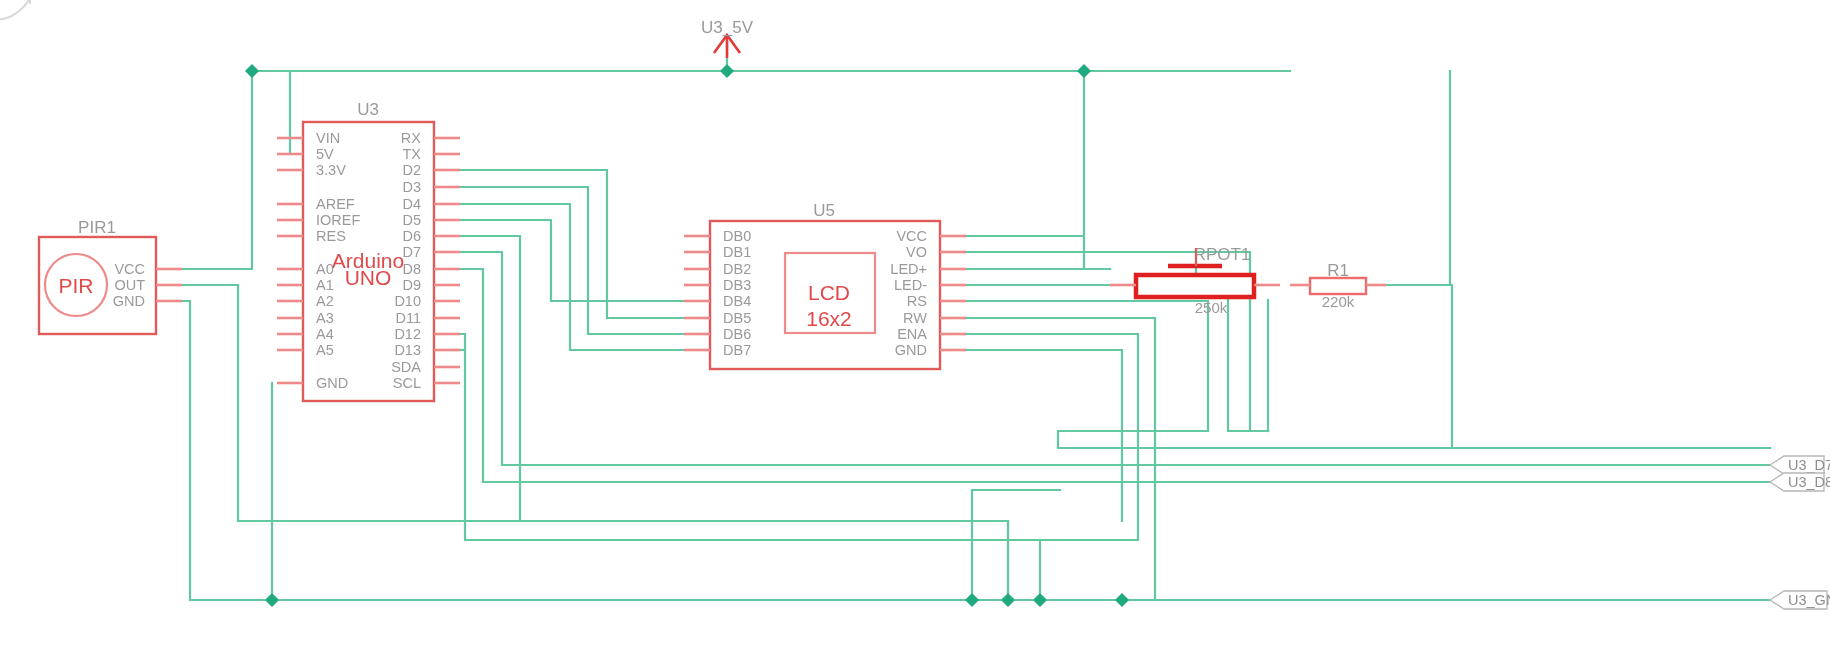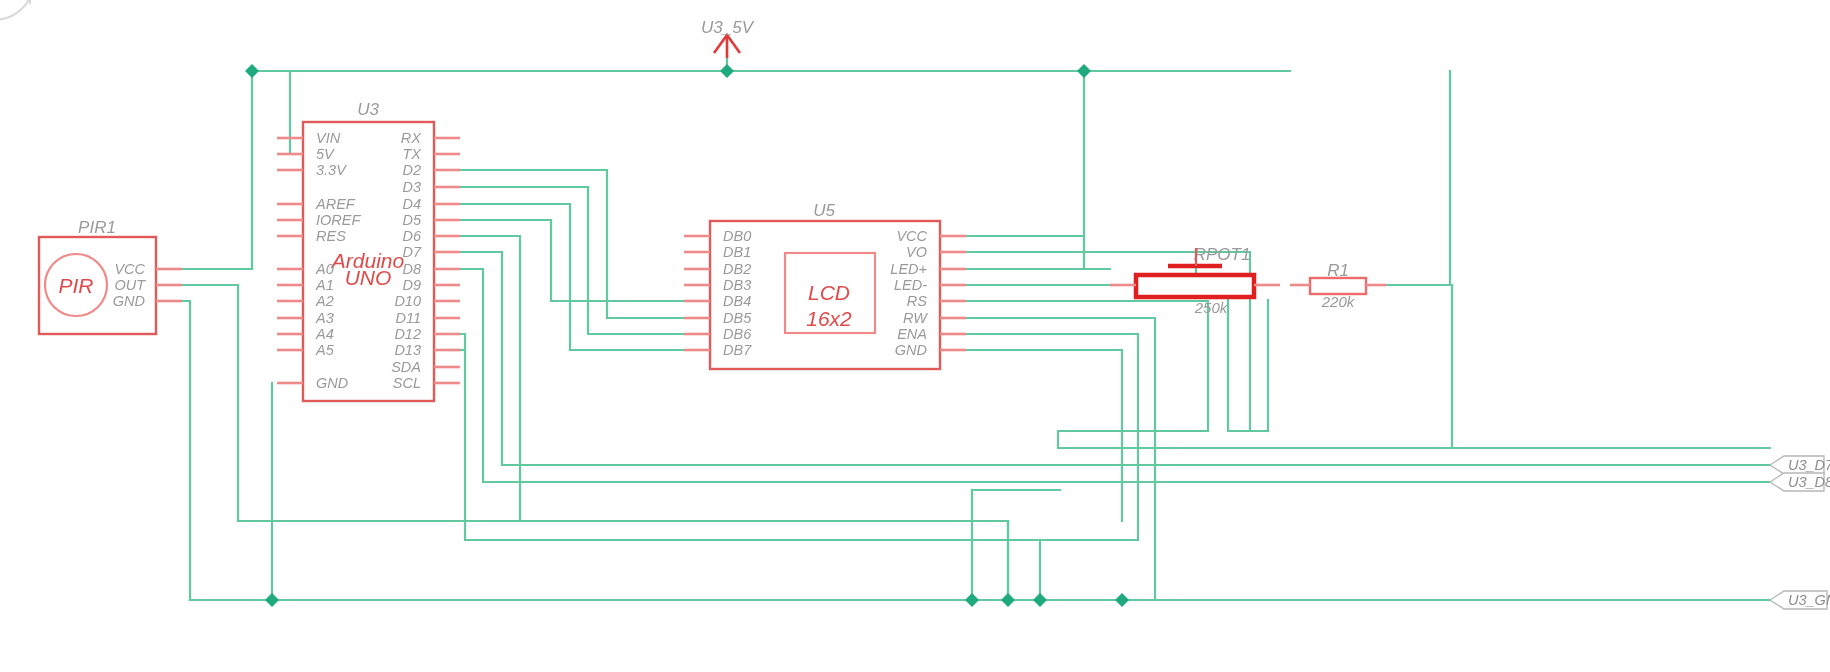--- a/index.html
+++ b/index.html
@@ -10,21 +10,20 @@
   body {
     width: 1830px;
     height: 672px;
     font-family: "Liberation Sans", sans-serif;
     overflow: hidden;
   }
   #schematic-root {
     position: relative;
     width: 1830px;
     height: 672px;
-    font-style: italic;
   }
   svg.sheet {
     display: block;
     width: 1830px;
     height: 672px;
   }
   .wire {
     stroke: #62c8a0;
     stroke-width: 2.2;
     fill: none;

